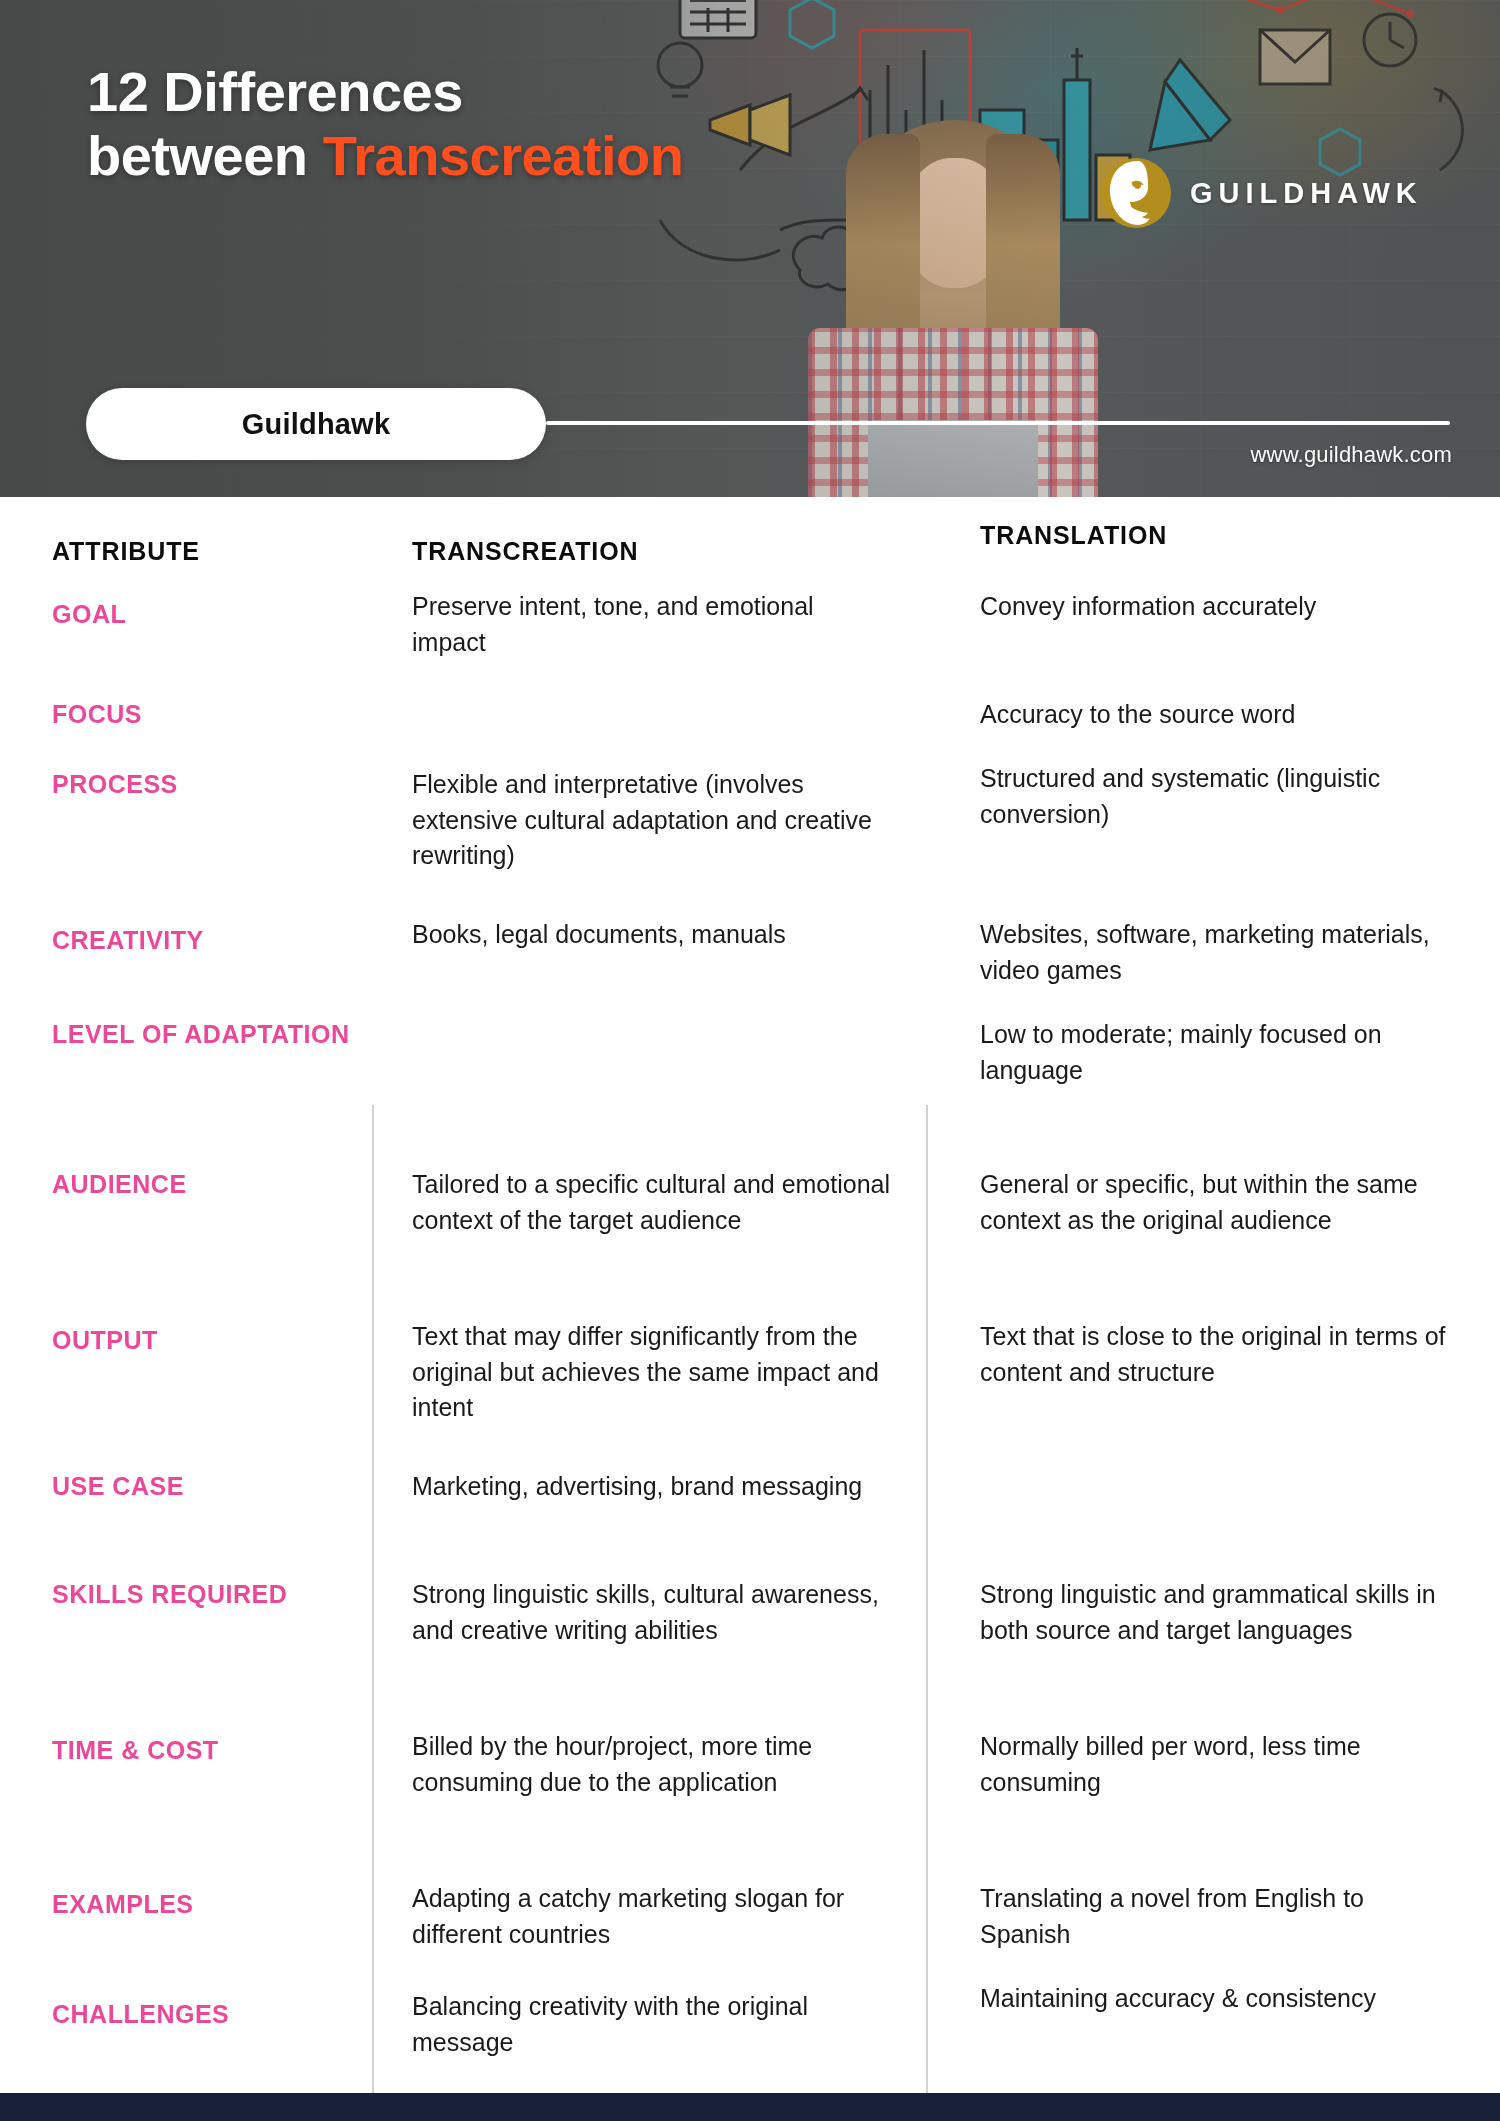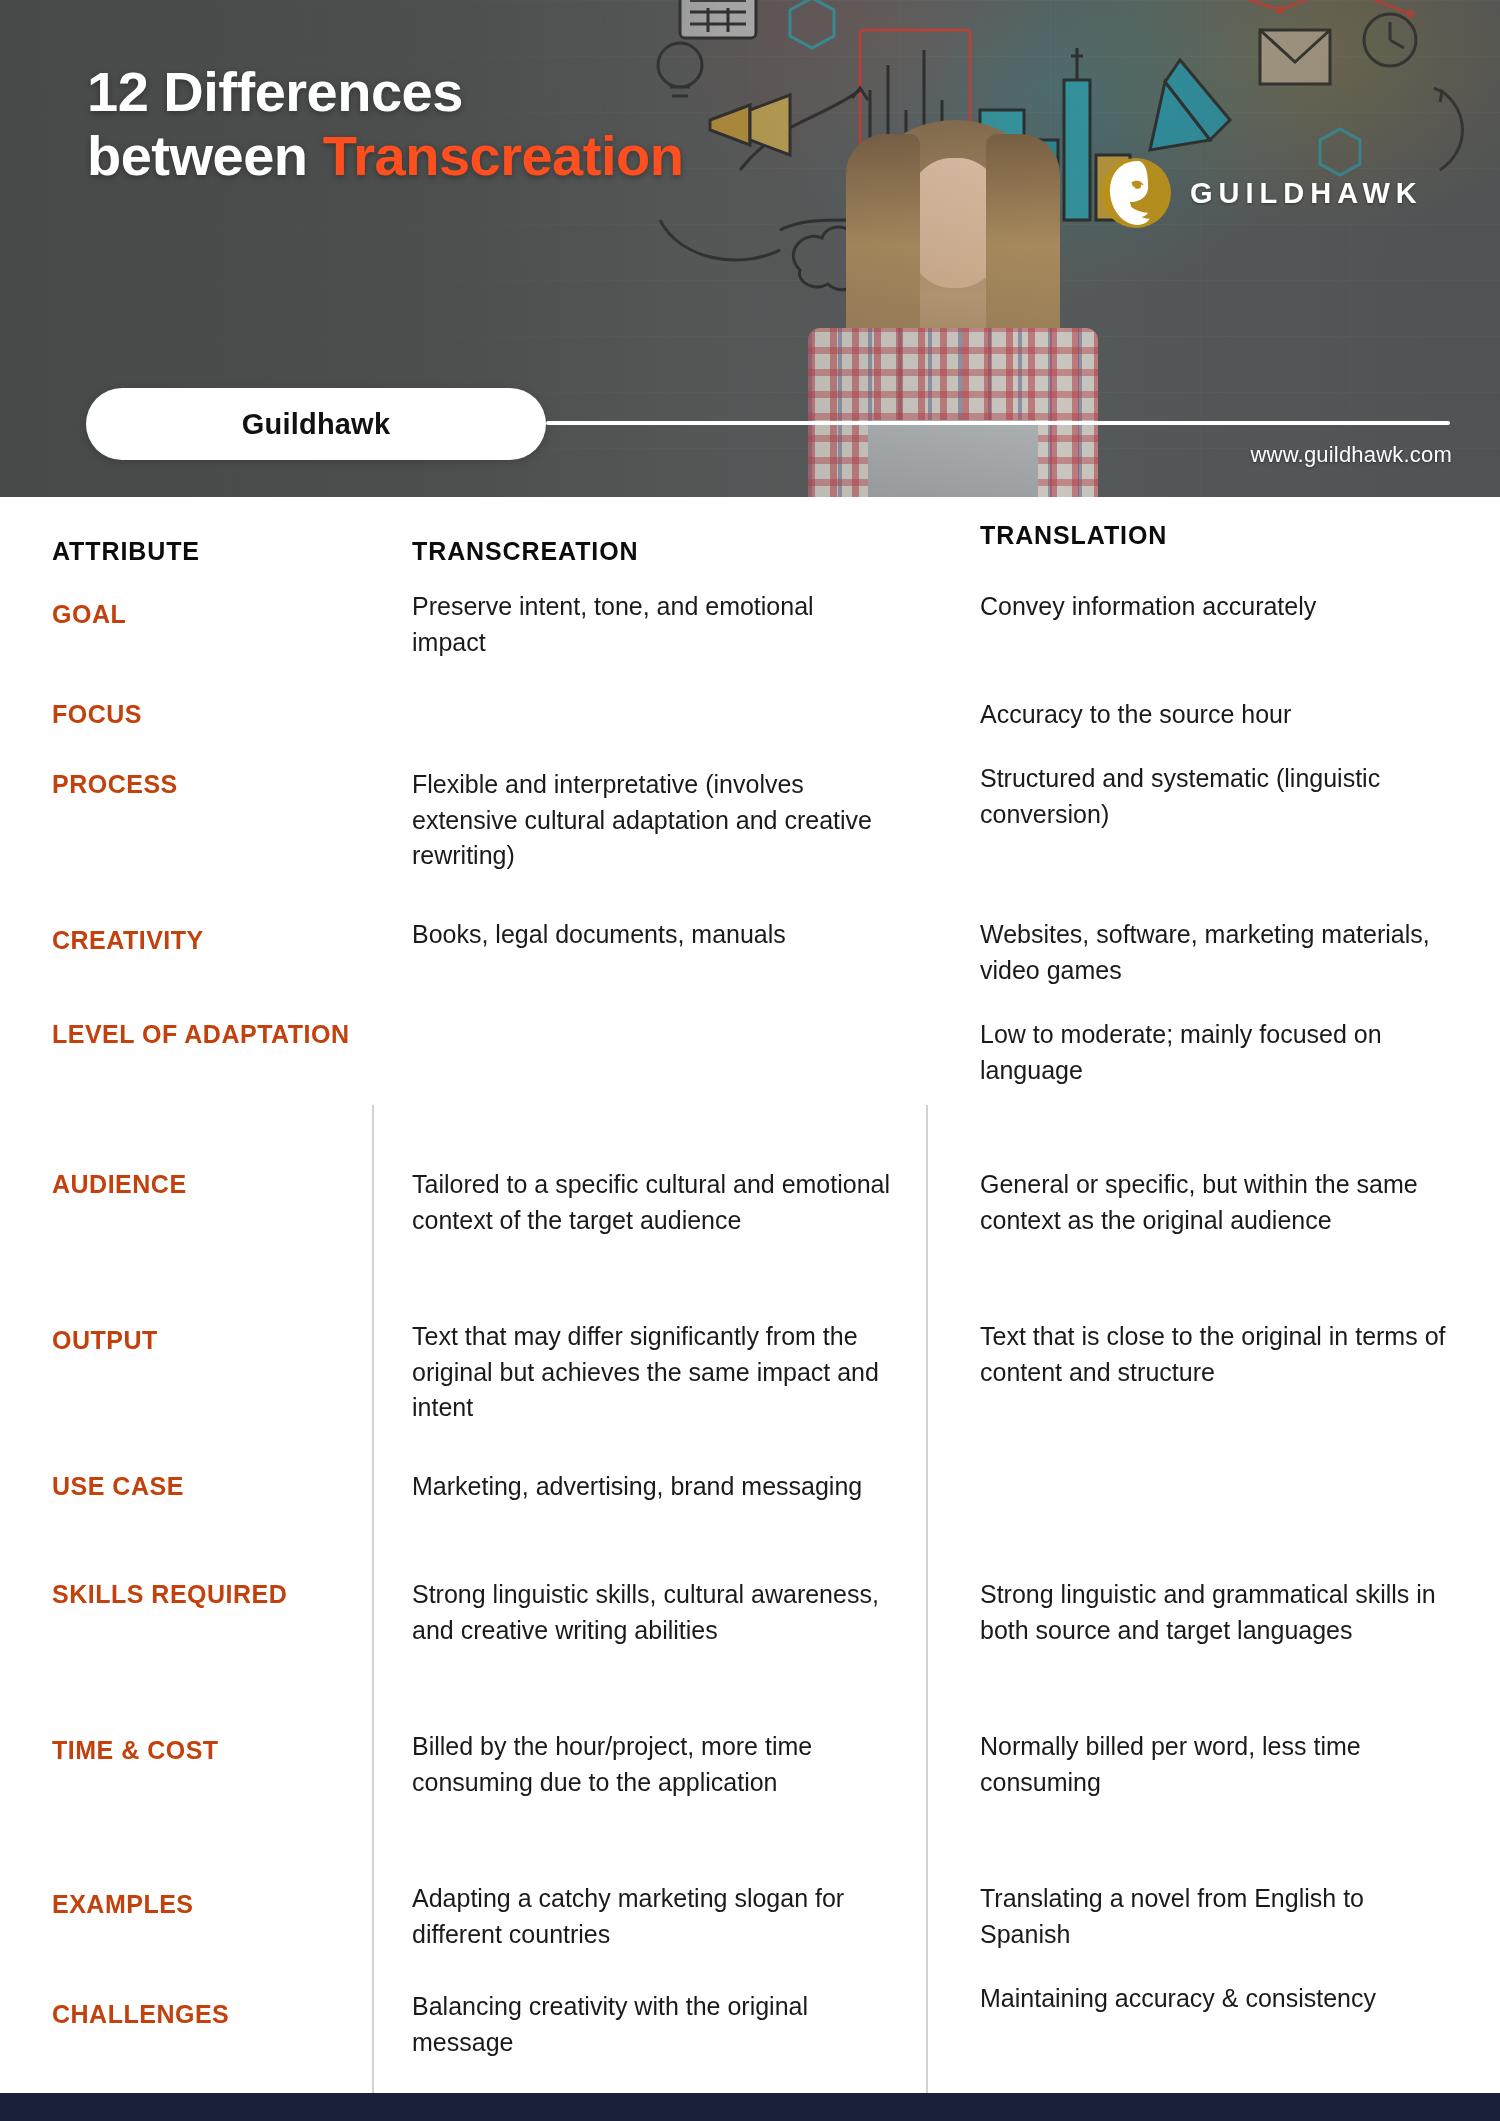--- a/index.html
+++ b/index.html
@@ -218,21 +218,21 @@
     position: absolute;
     font-size: 25px;
     line-height: 1.42;
     color: #1a1a1a;
   }
   .cell.attr {
     left: 52px;
     width: 300px;
     font-weight: 700;
     letter-spacing: .5px;
-    color: #c2410c;
+    color: #ec4899;
   }
   .cell.mid {
     left: 412px;
     width: 480px;
   }
   .cell.right {
     left: 980px;
     width: 470px;
   }
 
@@ -357,21 +357,21 @@
   </div>
 
   <div class="rows" id="rows-host">
       <div class="row" style="position: absolute; top: 0px; left: 0px; right: 0px; height: 110px;">
         <div class="cell attr" style="top: 8px;">GOAL</div>
         <div class="cell mid" style="top: 0px;">Preserve intent, tone, and emotional impact</div>
         <div class="cell right" style="top: 0px;">Convey information accurately</div>
       </div>
       <div class="row" style="position: absolute; top: 108px; left: 0px; right: 0px; height: 70px;">
         <div class="cell attr" style="top: 0px;">FOCUS</div>
-        <div class="cell right" style="top: 0px;">Accuracy to the source hour</div>
+        <div class="cell right" style="top: 0px;">Accuracy to the source word</div>
       </div>
       <div class="row" style="position: absolute; top: 178px; left: 0px; right: 0px; height: 150px;">
         <div class="cell attr" style="top: 0px;">PROCESS</div>
         <div class="cell mid" style="top: 0px;">Flexible and interpretative (involves extensive cultural adaptation and creative rewriting)</div>
         <div class="cell right" style="top: -6px;">Structured and systematic (linguistic conversion)</div>
       </div>
       <div class="row" style="position: absolute; top: 328px; left: 0px; right: 0px; height: 100px;">
         <div class="cell attr" style="top: 6px;">CREATIVITY</div>
         <div class="cell mid" style="top: 0px;">Books, legal documents, manuals</div>
         <div class="cell right" style="top: 0px;">Websites, software, marketing materials, video games</div>

